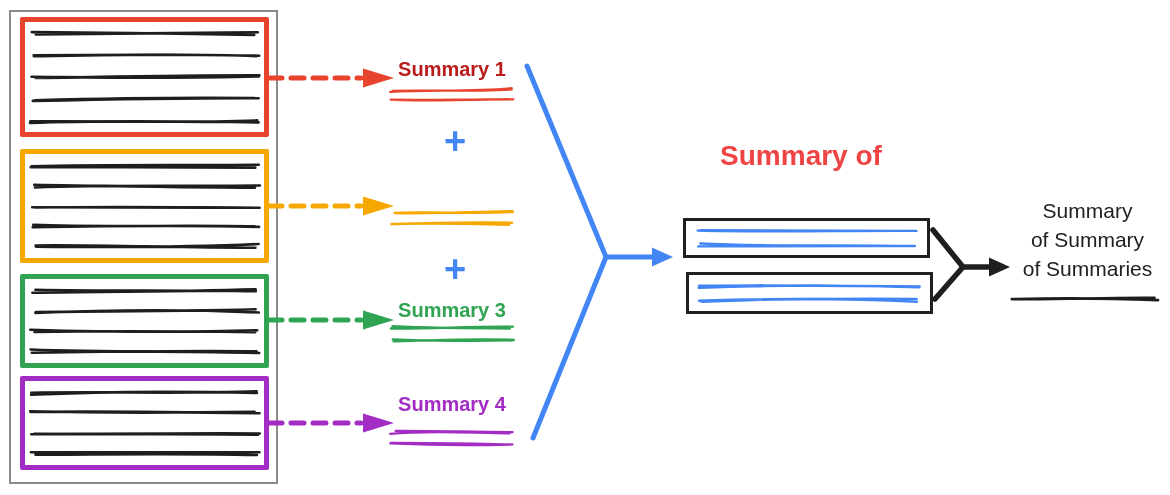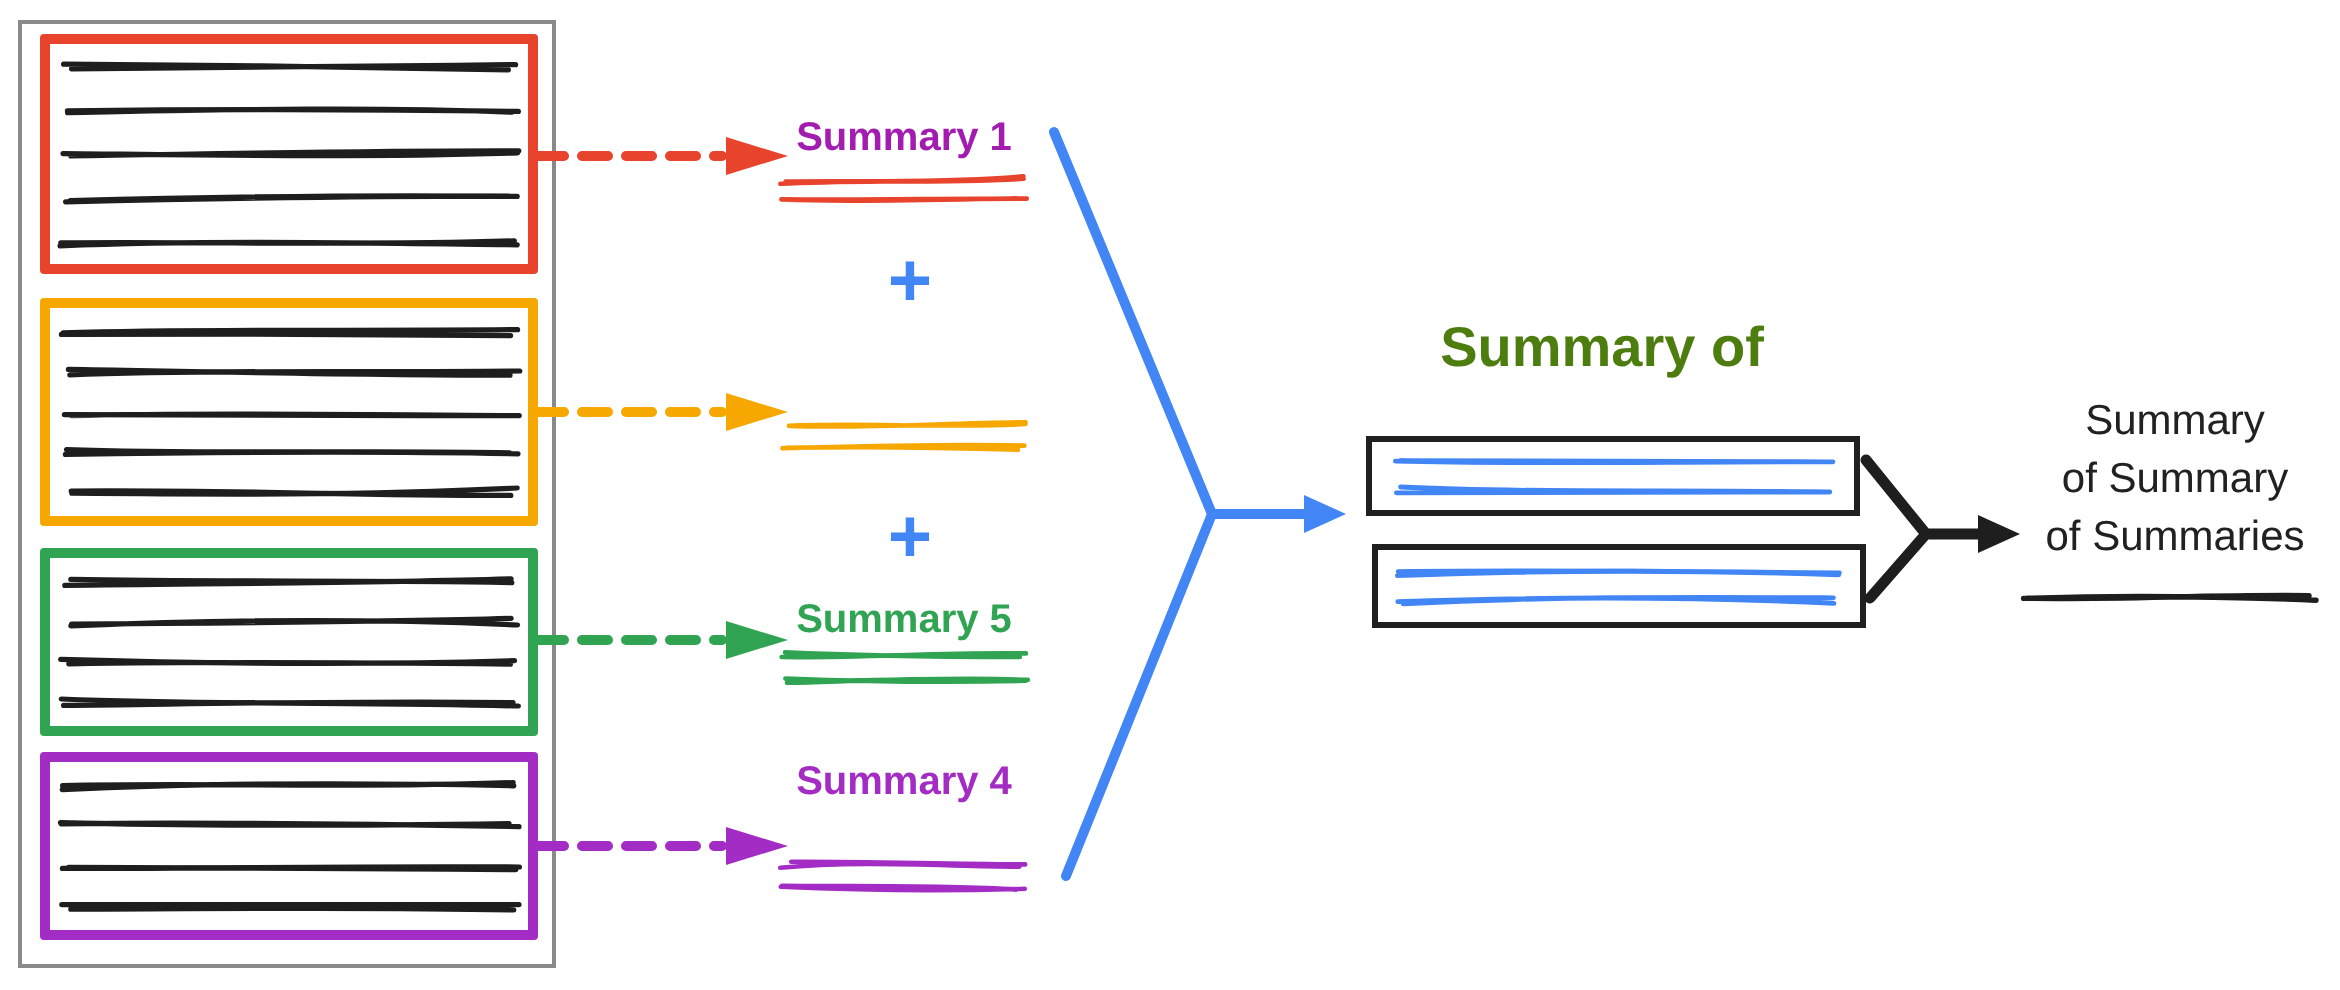--- a/index.html
+++ b/index.html
@@ -88,49 +88,49 @@
   </svg>
   <svg class="abs" style="left: 266px; top: 307px; color: rgb(48, 164, 82);" width="132" height="26">
     <line x1="3" y1="13" x2="95" y2="13" stroke="currentColor" stroke-width="5" stroke-dasharray="13 9" stroke-linecap="round"></line>
     <polygon points="97,3.5 128,13 97,22.5" fill="currentColor"></polygon>
   </svg>
   <svg class="abs" style="left: 266px; top: 410px; color: rgb(163, 44, 196);" width="132" height="26">
     <line x1="3" y1="13" x2="95" y2="13" stroke="currentColor" stroke-width="5" stroke-dasharray="13 9" stroke-linecap="round"></line>
     <polygon points="97,3.5 128,13 97,22.5" fill="currentColor"></polygon>
   </svg>
 
-  <div class="abs sum-label" style="top: 58px; color: #a21caf;">Summary 1</div>
+  <div class="abs sum-label" style="top: 58px; color: #b91c1c;">Summary 1</div>
   <svg class="abs sum-scribble" style="top: 85px; color: rgb(232, 67, 45);" width="126" height="20">
       <path d="M1.2,6.9 C41,4.7 83,6.9 122.7,3.2 M3.8,5.8 C41,5.2 83,6.7 122.8,4.4 M1.7,14.7 C41,15.2 83,14.2 124.4,14.3 M2.9,14.9 C41,16.1 83,14.8 119.3,14.1 " fill="none" stroke="currentColor" stroke-width="2.3" stroke-linecap="round"></path>
     </svg>
 
   <div class="abs plus" style="top: 121px; color: rgb(66, 133, 244);">+</div>
 
   <svg class="abs sum-scribble" style="top: 208px; color: rgb(246, 167, 0);" width="126" height="20">
       <path d="M6.1,5.0 C41,6.3 83,3.6 123.8,3.1 M5.5,4.9 C41,3.3 83,6.1 123.8,4.0 M2.2,16.1 C41,15.1 83,13.7 123.2,14.8 M4.1,15.9 C41,15.2 83,15.7 120.0,16.9 " fill="none" stroke="currentColor" stroke-width="2.3" stroke-linecap="round"></path>
     </svg>
 
   <div class="abs plus" style="top: 249px; color: rgb(66, 133, 244);">+</div>
 
-  <div class="abs sum-label" style="top: 299px; color: rgb(48, 164, 82);">Summary 5</div>
+  <div class="abs sum-label" style="top: 299px; color: rgb(48, 164, 82);">Summary 3</div>
   <svg class="abs sum-scribble" style="top: 323px; color: rgb(48, 164, 82);" width="126" height="22">
       <path d="M1.8,5.5 C41,6.1 83,3.0 124.0,3.7 M3.5,3.2 C41,5.0 83,5.4 120.9,5.5 M3.7,16.3 C41,17.7 83,18.4 123.9,17.4 M4.5,18.4 C41,17.5 83,15.4 124.9,16.9 " fill="none" stroke="currentColor" stroke-width="2.3" stroke-linecap="round"></path>
     </svg>
 
-  <div class="abs sum-label" style="top: 380px; color: rgb(163, 44, 196);">Summary 4</div>
+  <div class="abs sum-label" style="top: 393px; color: rgb(163, 44, 196);">Summary 4</div>
   <svg class="abs sum-scribble" style="top: 427px; color: rgb(163, 44, 196);" width="126" height="22">
       <path d="M1.1,6.9 C41,3.1 83,6.1 120.7,6.3 M6.6,3.9 C41,3.7 83,5.0 123.6,5.2 M2.0,15.9 C41,16.3 83,15.4 119.1,17.8 M1.4,16.4 C41,18.2 83,18.7 123.4,17.4 " fill="none" stroke="currentColor" stroke-width="2.3" stroke-linecap="round"></path>
     </svg>
 
   <svg class="abs" style="left: 500px; top: 50px; color: rgb(66, 133, 244);" width="185" height="400" viewBox="500 50 185 400">
     <path d="M527,66 L606,257 M533,438 L606,257 M606,257 L652,257" fill="none" stroke="currentColor" stroke-width="5" stroke-linecap="round" stroke-linejoin="round"></path>
     <polygon points="652,247.5 673,257 652,266.5" fill="currentColor"></polygon>
   </svg>
 
-  <div class="abs combined-title" style="color: #4d7c0f; margin-top: 18px;">
+  <div class="abs combined-title" style="color: #ef4444;">
     <span>Summary of</span>
   </div>
 
   <div class="abs sum-box" style="left:683px;top:218px;height:40px;">
     <svg width="225" height="24" style="color: rgb(66, 133, 244);">
         <path d="M6.4,4.3 C74,4.1 148,5.2 222.5,4.9 M3.7,4.6 C74,6.4 148,4.6 219.2,4.9 M6.3,17.5 C74,20.9 148,18.4 219.3,20.1 M4.2,20.4 C74,20.9 148,19.9 220.9,20.0 " fill="none" stroke="currentColor" stroke-width="2.4" stroke-linecap="round"></path>
       </svg>
   </div>
   <div class="abs sum-box" style="left:686px;top:272px;height:42px;">
     <svg width="225" height="24" style="color: rgb(66, 133, 244);">

